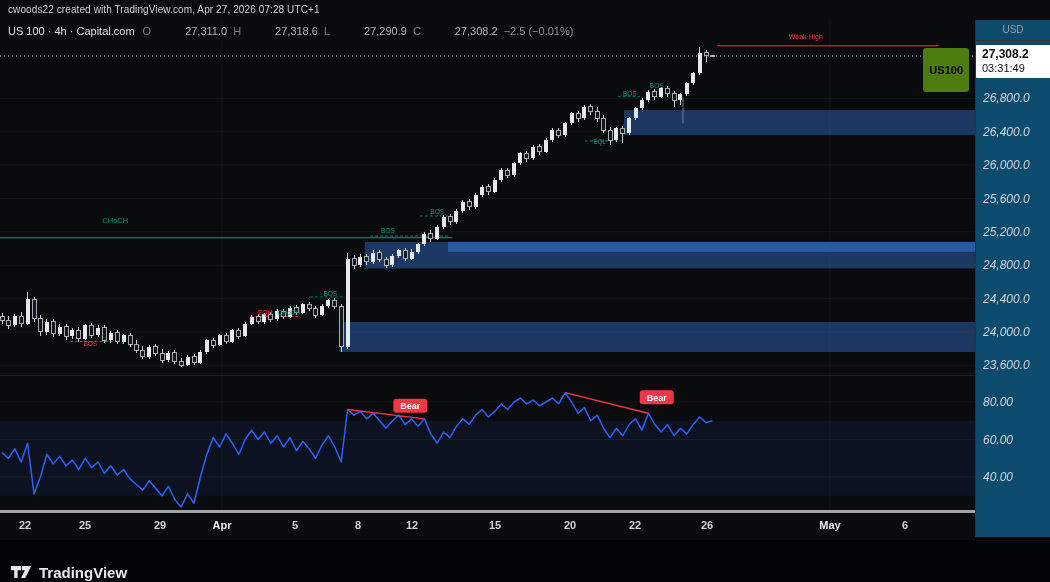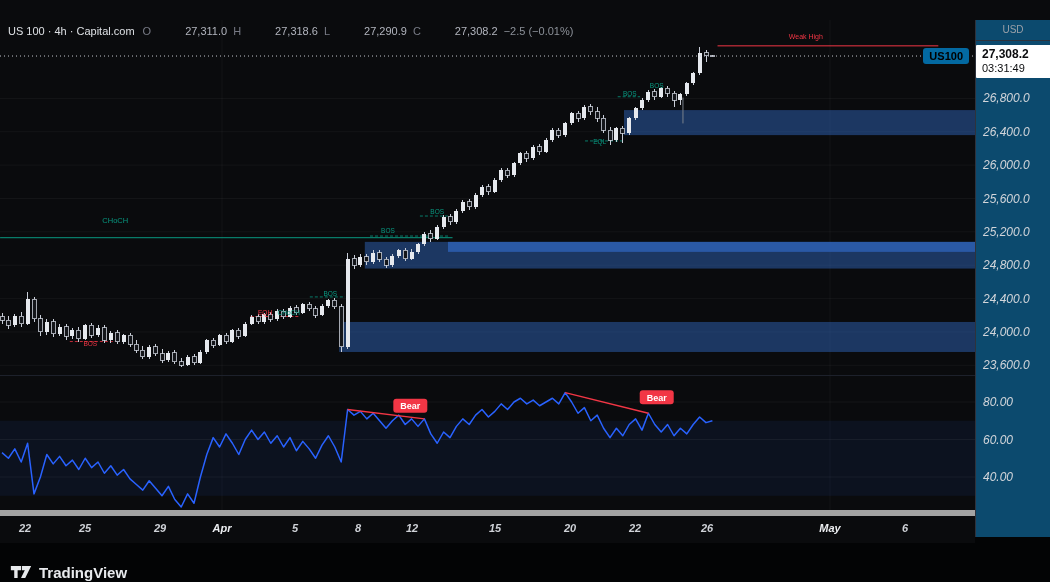--- a/index.html
+++ b/index.html
@@ -8,38 +8,39 @@
   .watermark{position:absolute;top:4px;left:8px;font-size:10px;color:#cdd0d5;z-index:5;letter-spacing:.1px;}
   .legend{position:absolute;top:25px;left:8px;display:flex;gap:6px;align-items:baseline;font-size:11px;z-index:5;white-space:nowrap;}
   .lg-title{color:#dde0e4;font-weight:500;margin-right:2px;}
   .pair .k{color:#787b86;}
   .pair .v{color:#b2b5be;padding-left:34px;}
   .chg{color:#8b9098;text-align:right;}
   #chart-svg{position:absolute;left:0;top:0;z-index:1;cursor:crosshair;font-family:"Liberation Sans",sans-serif;}
   .price-axis{position:absolute;left:975px;top:20px;width:74px;height:517px;border-left:1px solid #2e323c;background:#0c4a6e;z-index:4;cursor:ns-resize;}
   .usd{height:20px;line-height:20px;text-align:center;color:#9aa0a8;font-size:10px;border-bottom:1px solid #2e323c;cursor:pointer;}
   .ptick,.rtick{position:absolute;left:7px;font-size:12px;color:#d2d5da;font-style:italic;}
-  .symbol-badge{position:absolute;top:48px;right:81px;background:#0369a1;color:#000;font-size:11px;font-weight:700;
-                padding:1px 6px;border-radius:3px;z-index:6;line-height:14px;}
+  .symbol-badge{position:absolute;top:48px;right:81px;background:#4d7c0f;color:#000;font-size:11px;font-weight:700;
+                padding:15px 6px;border-radius:3px;z-index:6;line-height:14px;}
   .last-price-box{position:absolute;left:976px;top:45px;width:70px;background:#fff;color:#0b0c0e;z-index:6;
                   padding:2px 0 3px 6px;border-radius:1px;}
   .lp{font-size:12px;font-weight:700;line-height:14px;}
   .cd{font-size:11px;line-height:13px;margin-top:1px;}
-  .time-axis{position:absolute;left:0;top:510px;width:975px;height:27px;border-top:6px solid #a3a3a3;z-index:3;cursor:ew-resize;background:#0a0b0d;font-style:italic;}
+  .time-axis{position:absolute;left:0;top:510px;width:975px;height:27px;border-top:3px solid #a3a3a3;z-index:3;cursor:ew-resize;background:#0a0b0d;}
   .ttick{position:absolute;top:6px;transform:translateX(-50%);font-size:11px;font-weight:600;color:#cfd2d7;}
   .ttick.month{color:#eceef1;}
   .footer{position:absolute;left:0;top:537px;width:1050px;height:45px;background:#030405;display:flex;align-items:flex-end;padding-left:10px;box-sizing:border-box;}
   .brand{display:flex;align-items:center;gap:7px;color:#e8eaed;font-weight:700;font-size:15px;cursor:pointer;}
   .brand svg{display:block;}
 </style>
 </head>
 <body>
 
 <div class="screen">
 
+  <div class="watermark">cwoods22 created with TradingView.com, Apr 27, 2026 07:28 UTC+1</div>
 
   <div class="legend">
     <span class="lg-title">US 100 · 4h · Capital.com</span>
     <span class="pair"><span class="k">O</span><span class="v">27,311.0</span></span>
     <span class="pair"><span class="k">H</span><span class="v">27,318.6</span></span>
     <span class="pair"><span class="k">L</span><span class="v">27,290.9</span></span>
     <span class="pair"><span class="k">C</span><span class="v">27,308.2</span></span>
     <span class="chg">−2.5 (−0.01%)</span>
   </div>
 

